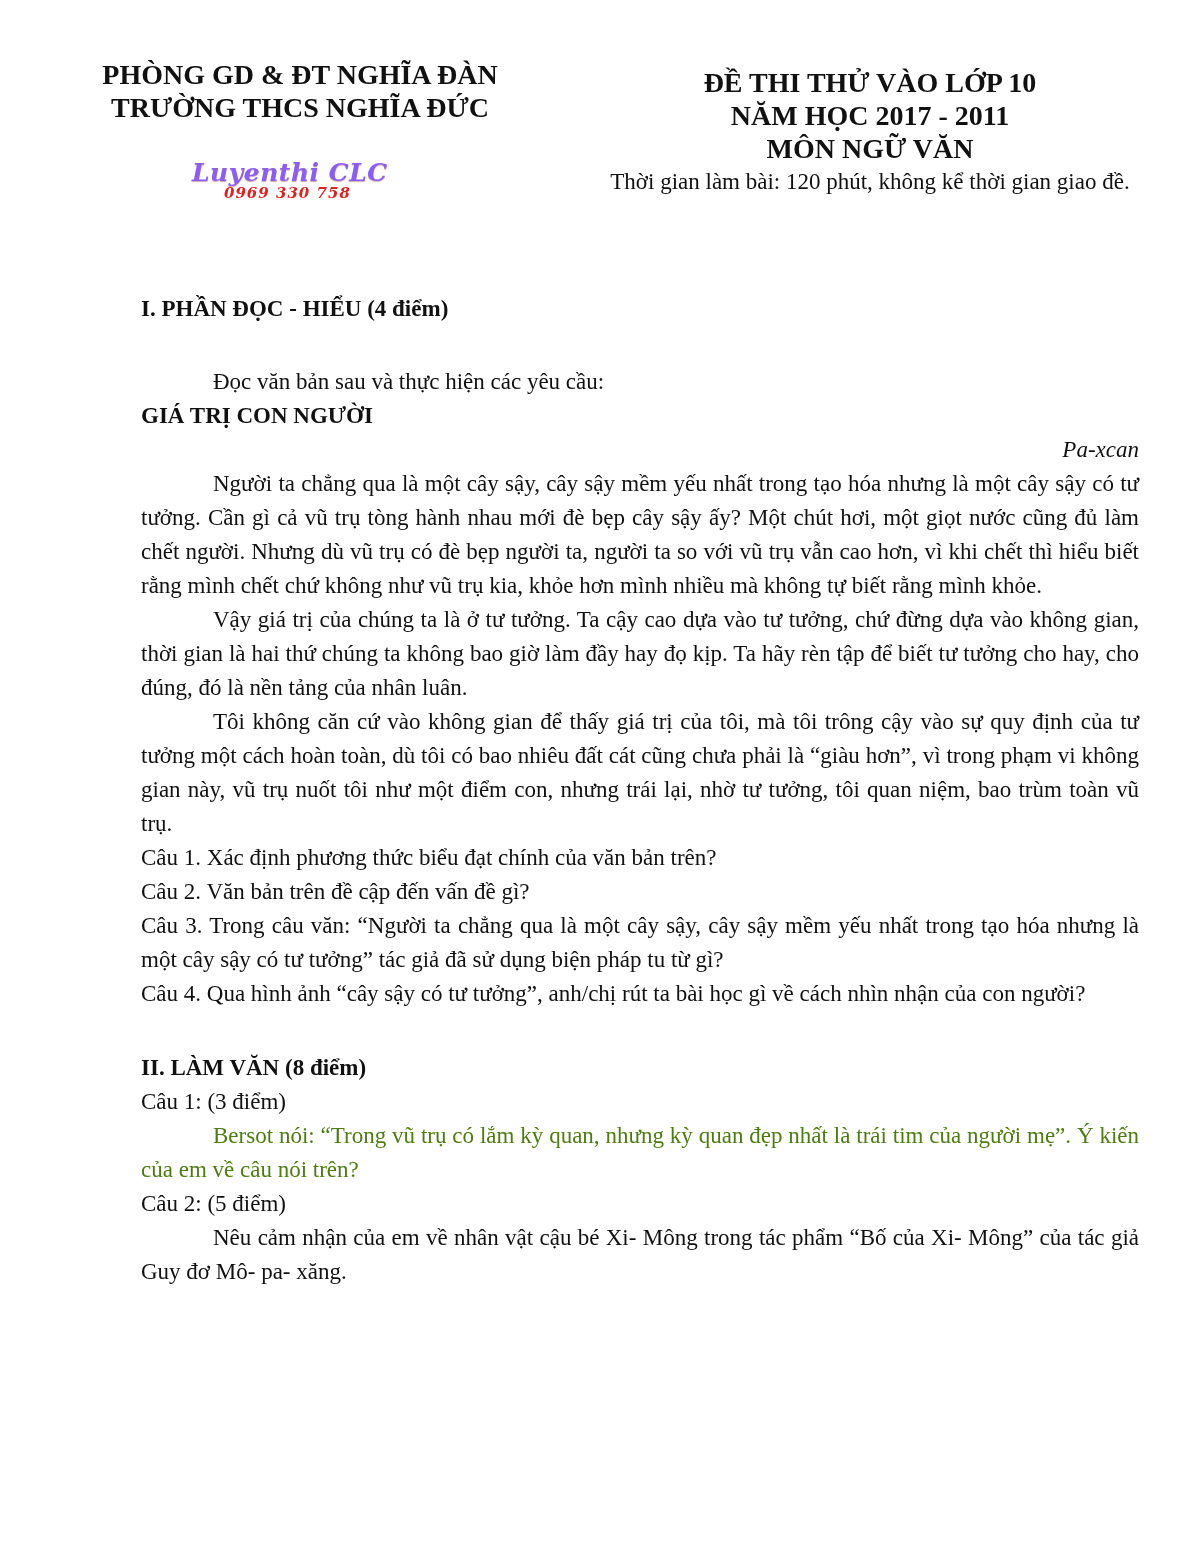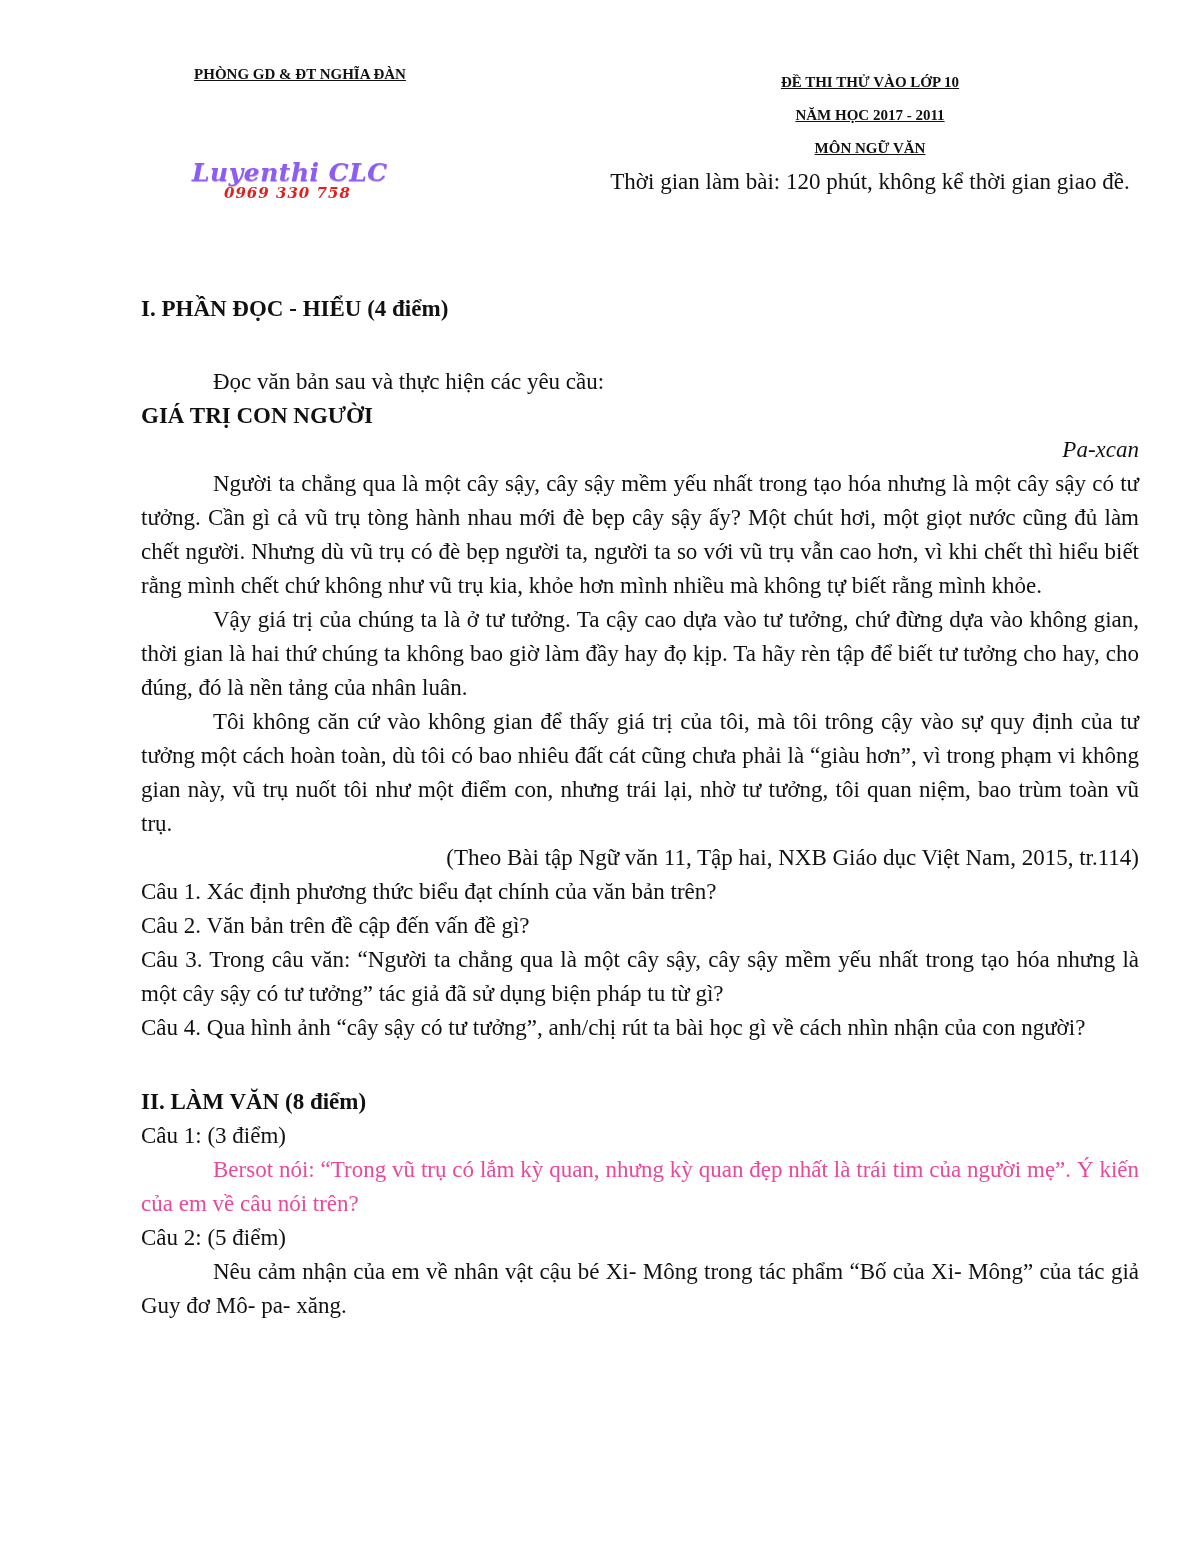--- a/index.html
+++ b/index.html
@@ -6,21 +6,21 @@
     body {
       width: 1200px; height: 1553px; position: relative; overflow: hidden;
       font-family: "Liberation Serif", "DejaVu Serif", serif;
       color: #111111;
     }
     .page { position: absolute; left: 0; top: 0; width: 1200px; height: 1553px; }
 
     
     .hdr-left { position: absolute; left: 100px; top: 58px; width: 400px; text-align: center; }
     .hdr-right { position: absolute; left: 560px; top: 66px; width: 620px; text-align: center; }
-    .hdr-line { font-weight: bold; font-size: 15px; line-height: 33px; white-space: nowrap; text-decoration: underline; }
+    .hdr-line { font-weight: bold; font-size: 28px; line-height: 33px; white-space: nowrap; }
     .hdr-sub { font-size: 23px; line-height: 33px; white-space: nowrap; }
 
     .logo { position: absolute; left: 188px; top: 158px; width: 230px; height: 50px; }
     .logo-main {
       position: absolute; left: 4px; top: 0px;
       font-family: "DejaVu Serif", serif; font-weight: bold; font-style: italic;
       font-size: 25px; color: #8b5cf6; letter-spacing: 0.5px; white-space: nowrap;
       text-shadow: 0 1px 1px rgba(120,0,0,0.35);
     }
     .logo-phone {
@@ -33,31 +33,32 @@
     .content { position: absolute; left: 141px; top: 292px; width: 998px; }
     .section-title { font-weight: bold; font-size: 23px; line-height: 34px; height: 34px; white-space: nowrap; }
     .line { font-size: 23px; line-height: 34px; }
     .indent { text-indent: 72px; margin-top: 39px; }
     .justify { text-align: justify; }
     .center { text-align: left; }
     .right { text-align: right; }
     .bold { font-weight: bold; }
     .italic { font-style: italic; }
     .para { font-size: 23px; line-height: 34px; text-align: justify; text-indent: 72px; margin: 0; }
-    .grey { color: #ec4899; }
+    .grey { color: #4d7c0f; }
     .gap-40 { height: 40px; }
     .nowrap { white-space: nowrap; }
   </style>
 </head>
 <body>
 
 <div class="page">
 
   <div class="hdr-left">
     <div class="hdr-line">PHÒNG GD &amp; ĐT NGHĨA ĐÀN</div>
+    <div class="hdr-line">TRƯỜNG THCS NGHĨA ĐỨC</div>
   </div>
 
   <div class="logo">
     <div class="logo-main">Luyenthi CLC</div>
     <div class="logo-phone">0969 330 758</div>
   </div>
 
   <div class="hdr-right">
     <div class="hdr-line">ĐỀ THI THỬ VÀO LỚP 10</div>
     <div class="hdr-line">NĂM HỌC 2017 - 2011</div>
@@ -69,21 +70,20 @@
 
     <div class="section-title">I. PHẦN ĐỌC - HIỂU (4 điểm)</div>
     <div class="line indent nowrap">Đọc văn bản sau và thực hiện các yêu cầu:</div>
     <div class="line center bold">GIÁ TRỊ CON NGƯỜI</div>
     <div class="line right italic" style="padding-right: 0px;">Pa-xcan</div>
 
     <p class="para">Người ta chẳng qua là một cây sậy, cây sậy mềm yếu nhất trong tạo hóa nhưng là một cây sậy có tư tưởng. Cần gì cả vũ trụ tòng hành nhau mới đè bẹp cây sậy ấy? Một chút hơi, một giọt nước cũng đủ làm chết người. Nhưng dù vũ trụ có đè bẹp người ta, người ta so với vũ trụ vẫn cao hơn, vì khi chết thì hiểu biết rằng mình chết chứ không như vũ trụ kia, khỏe hơn mình nhiều mà không tự biết rằng mình khỏe.</p>
     <p class="para">Vậy giá trị của chúng ta là ở tư tưởng. Ta cậy cao dựa vào tư tưởng, chứ đừng dựa vào không gian, thời gian là hai thứ chúng ta không bao giờ làm đầy hay đọ kịp. Ta hãy rèn tập để biết tư tưởng cho hay, cho đúng, đó là nền tảng của nhân luân.</p>
     <p class="para">Tôi không căn cứ vào không gian để thấy giá trị của tôi, mà tôi trông cậy vào  sự quy định của tư tưởng một cách hoàn toàn, dù tôi có bao nhiêu đất cát cũng chưa phải là “giàu hơn”, vì trong phạm vi không gian này, vũ trụ nuốt tôi như một điểm con, nhưng trái lại, nhờ tư tưởng, tôi quan niệm, bao trùm toàn vũ trụ.</p>
 
-    <div class="line right nowrap">(Theo Bài tập Ngữ văn 11, Tập hai, NXB Giáo dục Việt Nam, 2015, tr.114)</div>
 
     <div class="line justify">Câu 1. Xác định phương thức biểu đạt chính của văn bản trên?</div>
     <div class="line justify">Câu 2. Văn bản trên đề cập đến vấn đề gì?</div>
     <div class="line justify">Câu 3. Trong câu văn: “Người ta chẳng qua là một cây sậy, cây sậy mềm yếu nhất trong tạo hóa nhưng là một cây sậy có tư tưởng” tác giả đã sử dụng biện pháp tu từ gì?</div>
     <div class="line justify">Câu 4. Qua hình ảnh “cây sậy có tư tưởng”, anh/chị rút ta bài học gì về cách nhìn nhận của con người?</div>
 
     <div class="gap-40"></div>
 
     <div class="section-title">II. LÀM VĂN (8 điểm)</div>
 

